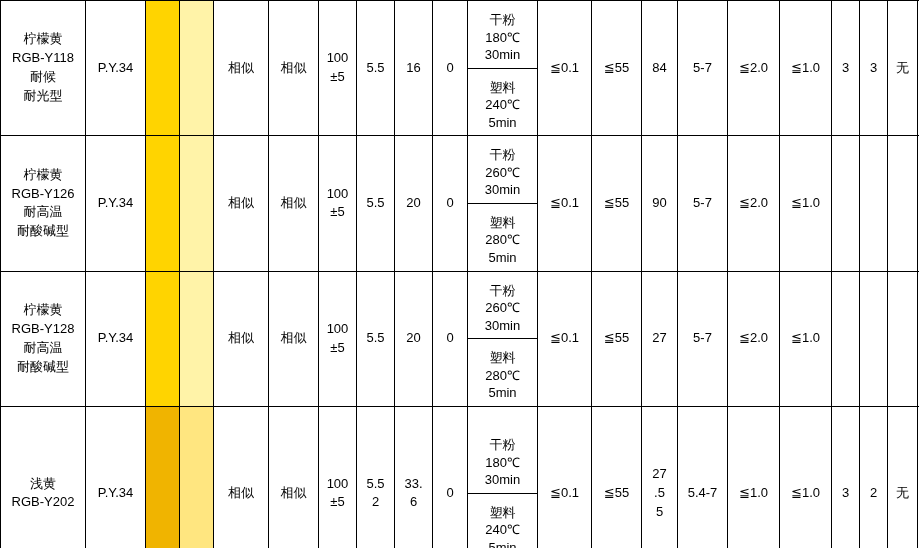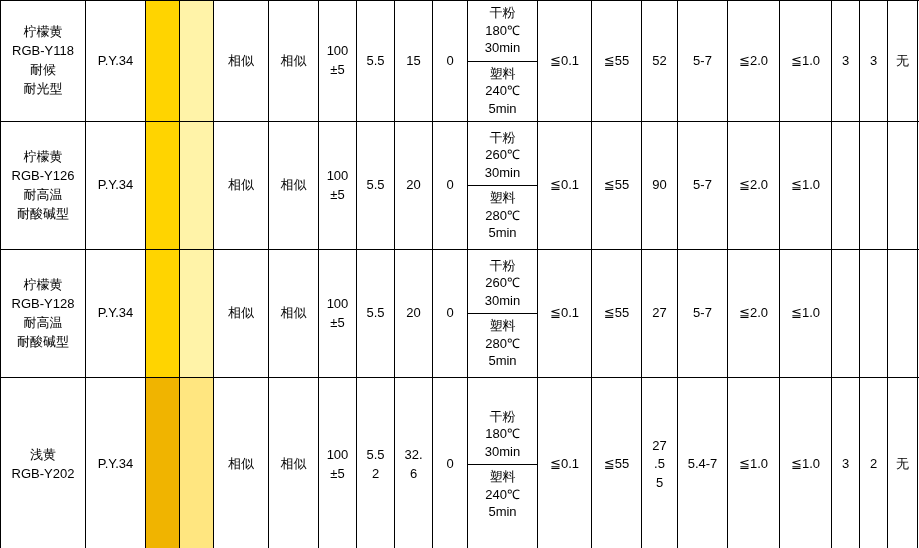--- a/index.html
+++ b/index.html
@@ -57,21 +57,21 @@
   .name-cell div { white-space: nowrap; }
 
   .swatch-cell { padding: 0; }
 
   .cond-cell {
     padding: 0;
     font-size: 11.5px;
   }
   .cond-block {
     display: block;
-    padding: 3px 0 4px;
+    padding: 10px 0 4px;
   }
   .cond-block.top {
     border-bottom: 1px solid #000000;
   }
   .cond-block div { line-height: 1.35; white-space: nowrap; }
   .wrapnum { line-height: 1.3; }
 </style>
 </head>
 <body>
 
@@ -111,37 +111,37 @@
       <td>P.Y.34</td>
       <td class="swatch-cell" style="background:#FFD400;"></td>
       <td class="swatch-cell" style="background:#FFF3A8;"></td>
       <td>相似</td>
       <td>相似</td>
       <td class="wrapnum">
         <div>100</div>
         <div>±5</div>
       </td>
       <td>5.5</td>
-      <td>15</td>
+      <td>16</td>
       <td>0</td>
       <td class="cond-cell">
         <div class="cond-block top">
           <div>干粉</div>
           <div>180℃</div>
           <div>30min</div>
         </div>
         <div class="cond-block">
           <div>塑料</div>
           <div>240℃</div>
           <div>5min</div>
         </div>
       </td>
       <td>≦0.1</td>
       <td>≦55</td>
-      <td>52</td>
+      <td>84</td>
       <td>5-7</td>
       <td>≦2.0</td>
       <td>≦1.0</td>
       <td>3</td>
       <td>3</td>
       <td>无</td>
       <td>6-7</td>
 
     </tr>
 
@@ -245,21 +245,21 @@
       <td>相似</td>
       <td class="wrapnum">
         <div>100</div>
         <div>±5</div>
       </td>
       <td class="wrapnum">
         <div>5.5</div>
         <div>2</div>
       </td>
       <td class="wrapnum">
-        <div>32.</div>
+        <div>33.</div>
         <div>6</div>
       </td>
       <td>0</td>
       <td class="cond-cell">
         <div class="cond-block top">
           <div>干粉</div>
           <div>180℃</div>
           <div>30min</div>
         </div>
         <div class="cond-block">

